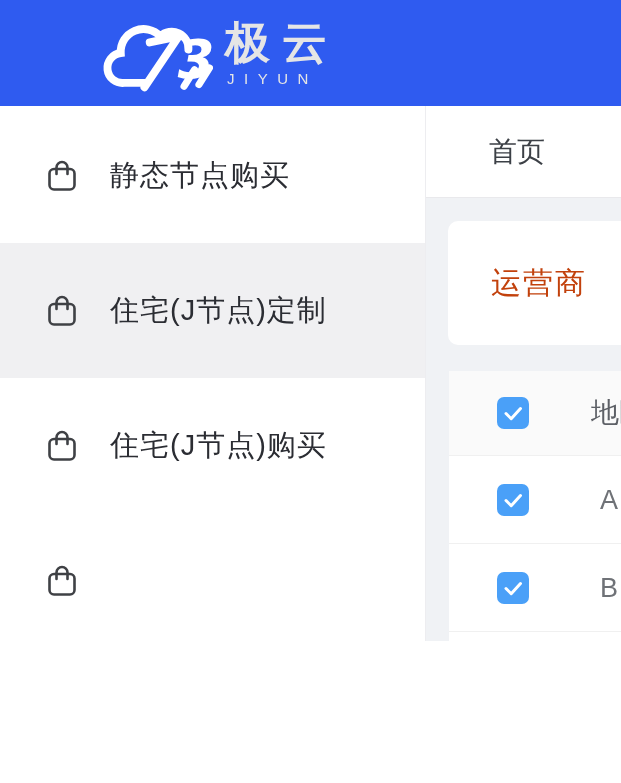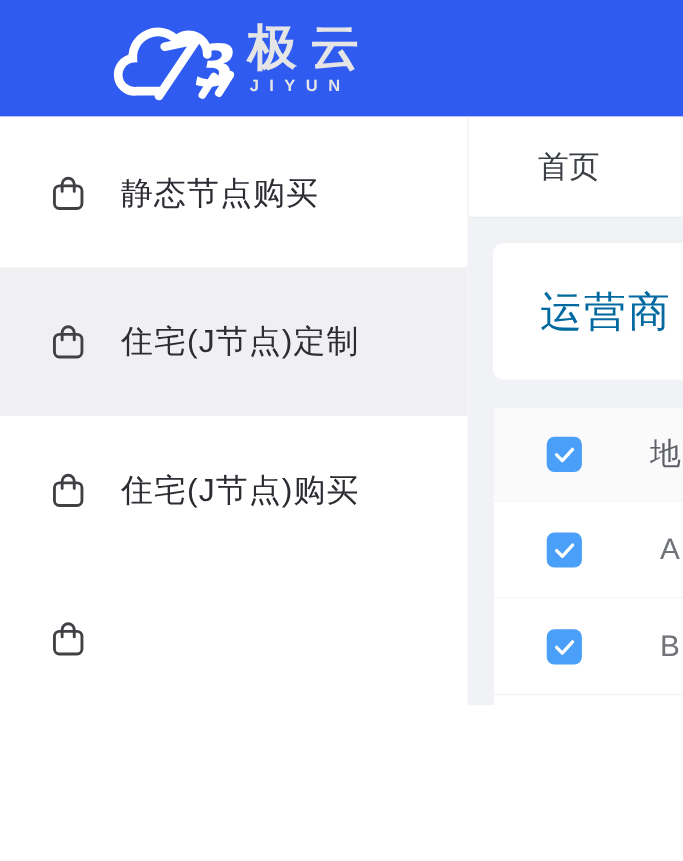--- a/index.html
+++ b/index.html
@@ -22,21 +22,21 @@
   .logo-text { margin-left: 12px; color: #e5e5e5; }
   .logo-zh {
     font-size: 45px;
     font-weight: 700;
     letter-spacing: 12px;
     line-height: 1.05;
     white-space: nowrap;
   }
   .logo-en {
     font-size: 15px;
-    font-weight: 700;
+    font-weight: 400;
     letter-spacing: 9.5px;
     margin-top: 3px;
     margin-left: 2px;
     white-space: nowrap;
   }
   
   .app-body { display: flex; height: 535px; }
   .sidebar {
     width: 426px;
     background: #fff;
@@ -86,22 +86,22 @@
     margin: 23px 0 0 22px;
     width: 420px;
     height: 124px;
     background: #fff;
     border-radius: 10px;
     display: flex;
     align-items: center;
     padding-left: 43px;
   }
   .filter-label {
-    font-size: 38px;
-    color: #0369a1;
+    font-size: 30px;
+    color: #c2410c;
     letter-spacing: 2px;
     white-space: nowrap;
   }
   .data-table {
     margin: 26px 0 0 23px;
     width: 420px;
     background: #fff;
   }
   .t-row {
     position: relative;

